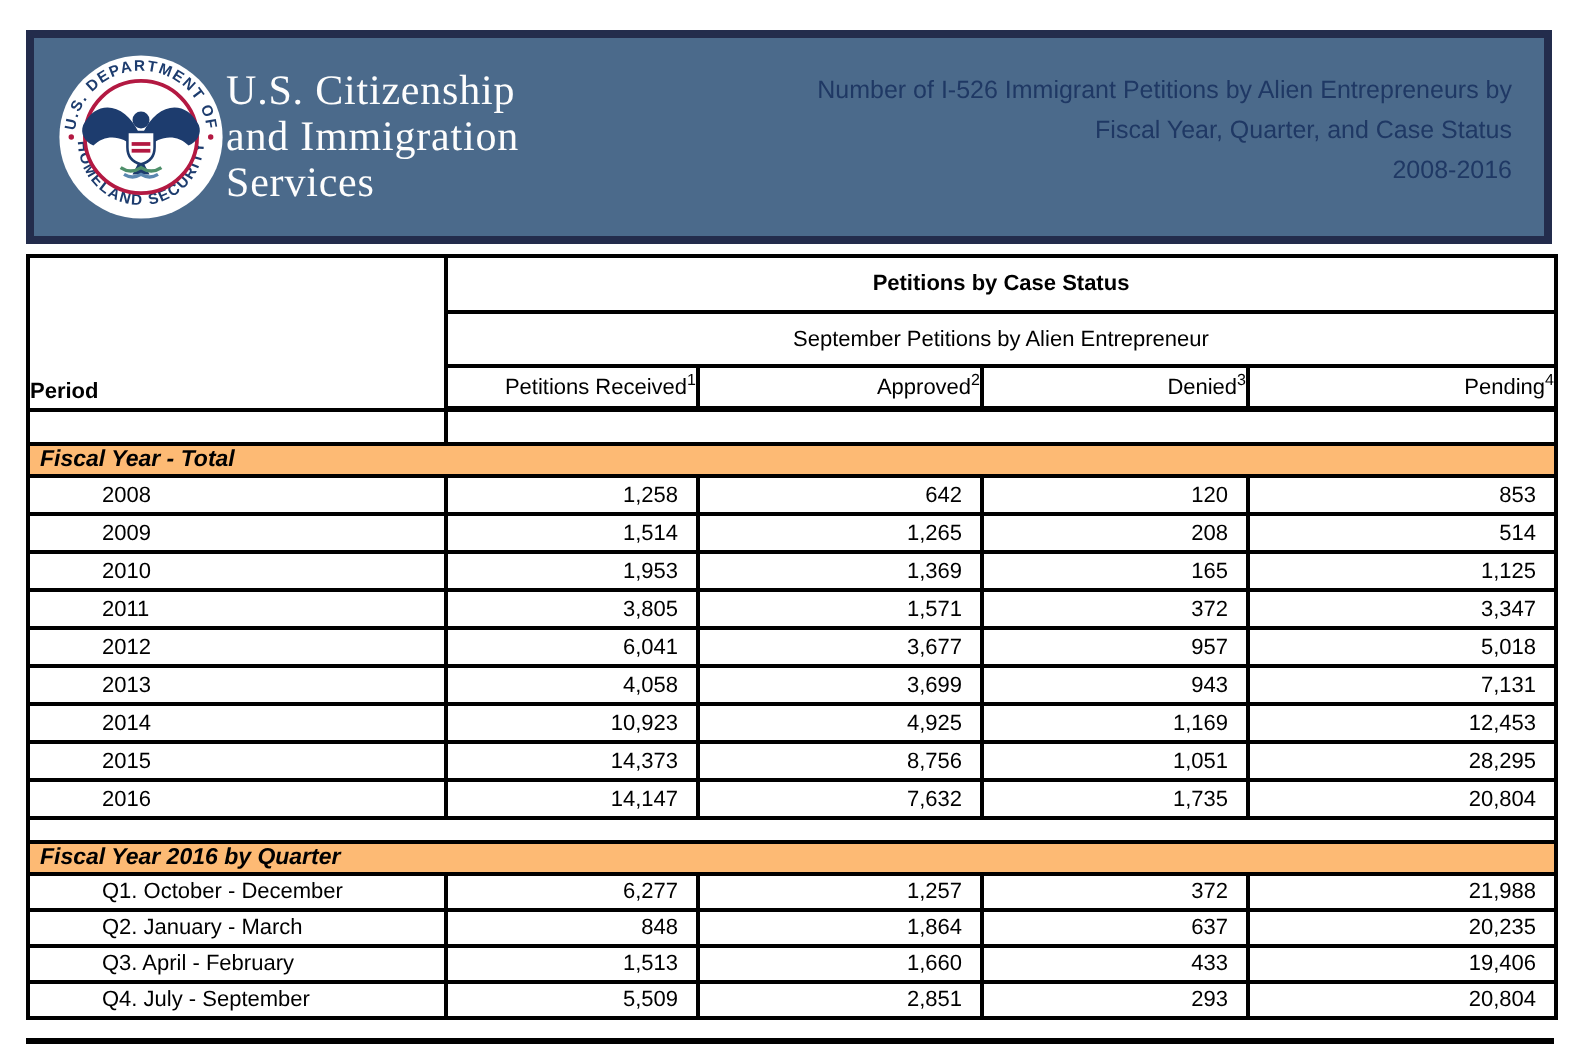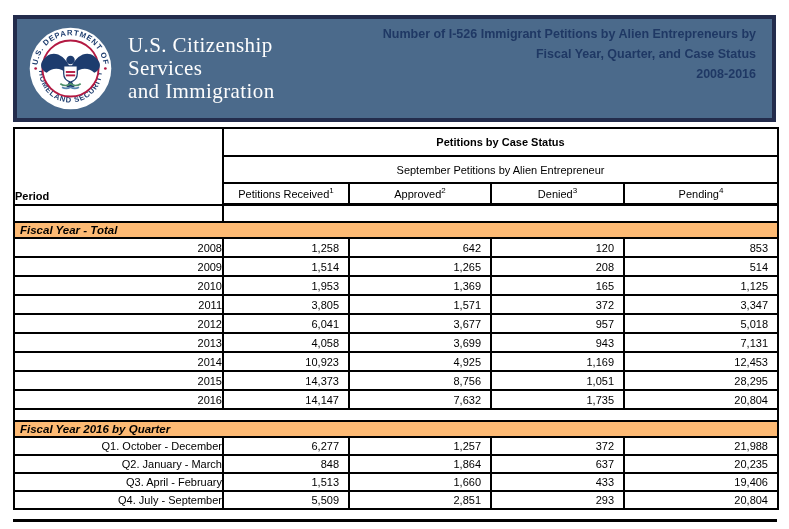--- a/index.html
+++ b/index.html
@@ -9,50 +9,50 @@
     -webkit-font-smoothing:antialiased;
   }
   
   .banner{
     position:absolute;left:13px;top:15px;width:755px;height:99px;
     background:#4b6a8b;border:4px solid #232c4c;
     display:flex;align-items:center;
   }
   .seal{margin-left:11px;width:85px;height:85px;flex:0 0 auto;}
   .wordmark{
-    margin-left:15px;color:#fdfdfd;
+    color:#fdfdfd;
     font-family:"Liberation Serif", serif;
     font-size:21px;line-height:23px;letter-spacing:0.4px;
   }
   .banner-title{
-    margin-left:auto;margin-right:16px;margin-top:5px;align-self:flex-start;
-    text-align:right;color:#1f3864;font-weight:bold;
+    margin-left:auto;margin-right:16px;margin-top:16px;align-self:flex-start;
+    text-align:right;color:#1f3864;font-weight:normal;
     font-size:12.5px;line-height:20px;
   }
   
   .table-wrap{position:absolute;left:13px;top:127px;width:764px;}
   table{
     border-collapse:collapse;table-layout:fixed;width:764px;
     font-size:11px;color:#000;
   }
   td{border:2px solid #000;padding:0;vertical-align:middle;overflow:hidden;white-space:nowrap;}
   tr.hrowA td{height:26px;font-weight:bold;}
   tr.hrowB td{height:25px;}
-  tr.hrowC td{height:19px;border-bottom:3px solid #000;}
+  tr.hrowC td{height:19px;border-bottom:3px solid #000;text-align:right;}
   tr.blank1 td{height:15px;}
   tr.spacer td{height:10px;}
   td.period-head{vertical-align:bottom;padding-bottom:2px;}
   td.center{text-align:center;}
   tr.section td{
     height:14px;background:#fdba74;font-weight:bold;font-style:italic;
     font-size:11.5px;padding-left:5px;text-align:left;
   }
   tr.fy td{height:17px;}
   tr.qtr td{height:16px;}
-  td.p{padding-left:36px;text-align:right;}
+  td.p{padding-left:36px;text-align:left;}
   td.n{padding-right:9px;text-align:right;}
   sup{font-size:8px;vertical-align:super;line-height:0;}
   
   .bottom-rule{position:absolute;left:13px;top:519px;width:764px;height:3px;background:#000;}
 </style>
 </head>
 <body>
 
 <div class="banner">
   <svg class="seal" viewBox="0 0 100 100" aria-hidden="true">
@@ -77,22 +77,22 @@
     <path d="M50,62 L45,72 L55,72 Z" fill="#1d3c6e"></path>
     <path d="M42,47 h16 v9 q0,8 -8,10 q-8,-2 -8,-10 Z" fill="#ffffff" stroke="#1d3c6e" stroke-width="1.5"></path>
     <rect x="44.5" y="53" width="11" height="2.2" fill="#b31942"></rect>
     <rect x="44.5" y="57" width="11" height="2.2" fill="#b31942"></rect>
     <path d="M38,68 q6,4 12,0 q6,4 12,0" stroke="#4e8f6a" stroke-width="2" fill="none"></path>
     <path d="M40,72 q5,3 10,0 q5,3 10,0" stroke="#5b87b0" stroke-width="2" fill="none"></path>
   </svg>
 
   <div class="wordmark">
     <div>U.S. Citizenship</div>
+    <div>and Immigration</div>
     <div>Services</div>
-    <div>and Immigration</div>
   </div>
 
   <div class="banner-title">
     <div>Number of I-526 Immigrant Petitions by Alien Entrepreneurs by</div>
     <div>Fiscal Year, Quarter, and Case Status</div>
     <div>2008-2016</div>
   </div>
 </div>
 
 <div class="table-wrap">

